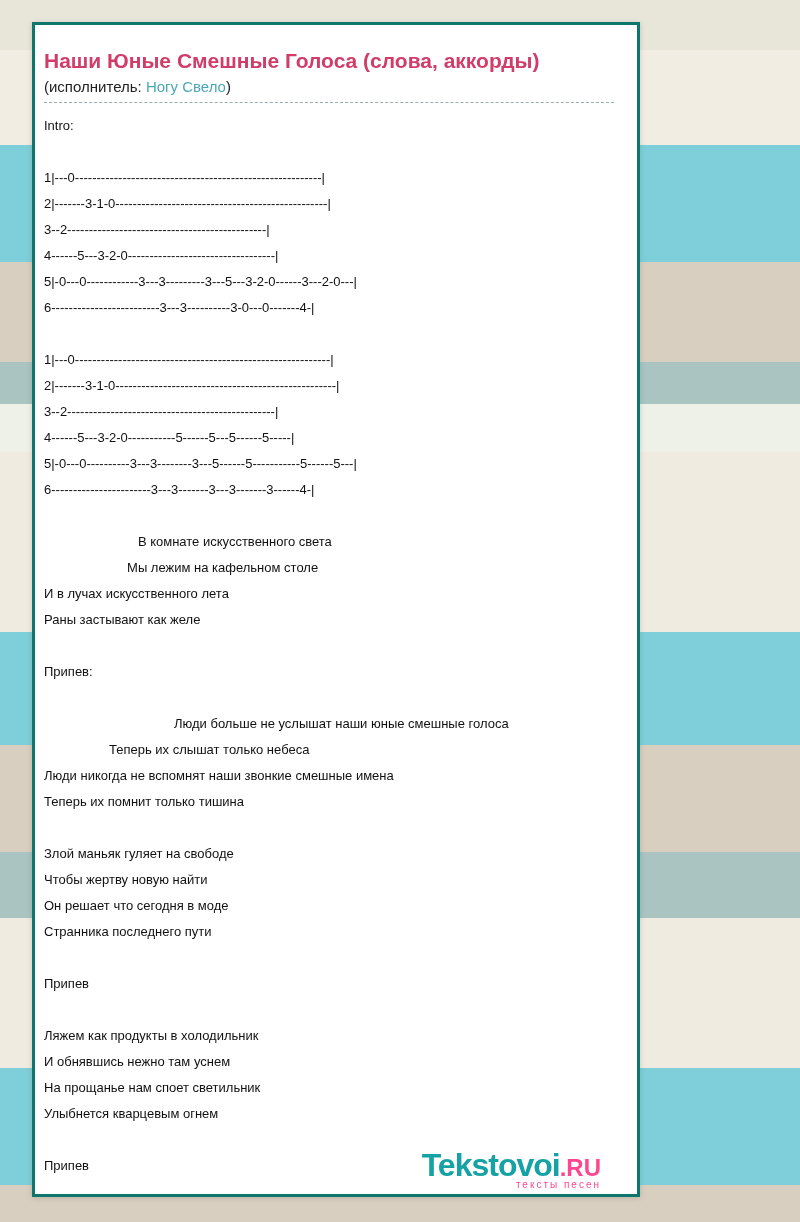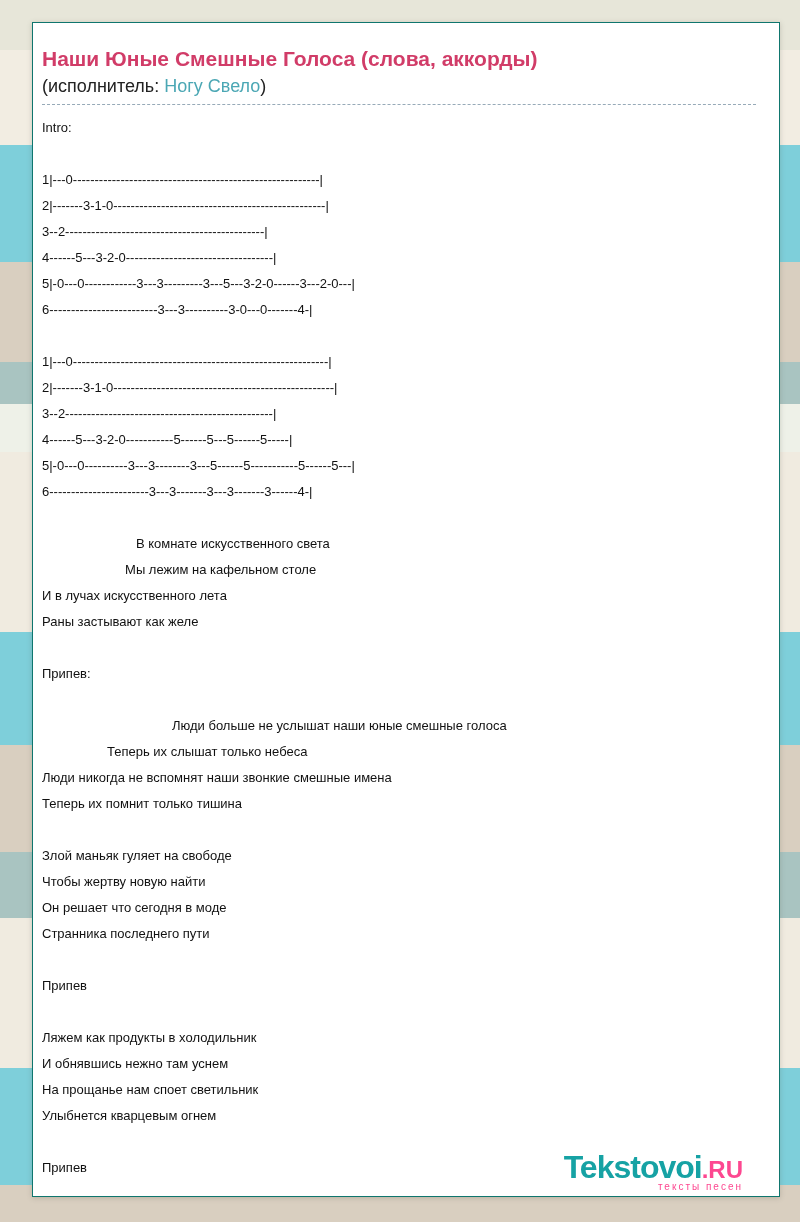--- a/index.html
+++ b/index.html
@@ -37,35 +37,35 @@
       var(--stripe_cyan) 632px,     var(--stripe_cyan) 745px,
       var(--stripe_tan) 745px,      var(--stripe_tan) 852px,
       var(--stripe_teal_muted) 852px, var(--stripe_teal_muted) 918px,
       var(--stripe_cream) 918px,    var(--stripe_cream) 1068px,
       var(--stripe_cyan) 1068px,    var(--stripe_cyan) 1185px,
       var(--stripe_tan) 1185px,     var(--stripe_tan) 1222px);
   }
   .card{
     position:absolute;
     left:32px;top:22px;
-    width:748px;height:1175px;
+    width:608px;height:1175px;
     background:#ffffff;
-    border:1px solid #0f766e;
+    border:3px solid #0f766e;
     box-shadow:0 1px 5px rgba(90,85,70,.25);
     padding:24px 9px 8px 9px;
   }
   h1.title{
     font-size:21px;
     font-weight:700;
     color:var(--title_pink);
     letter-spacing:0;
     margin:0 0 5px 0;
   }
   .subtitle{
-    font-size:18px;
+    font-size:15px;
     color:#222222;
     padding-bottom:7px;
     border-bottom:1px dashed var(--separator_gray);
     margin-right:14px;
   }
   .subtitle a{
     color:var(--link_teal);
     text-decoration:none;
     cursor:pointer;
   }

